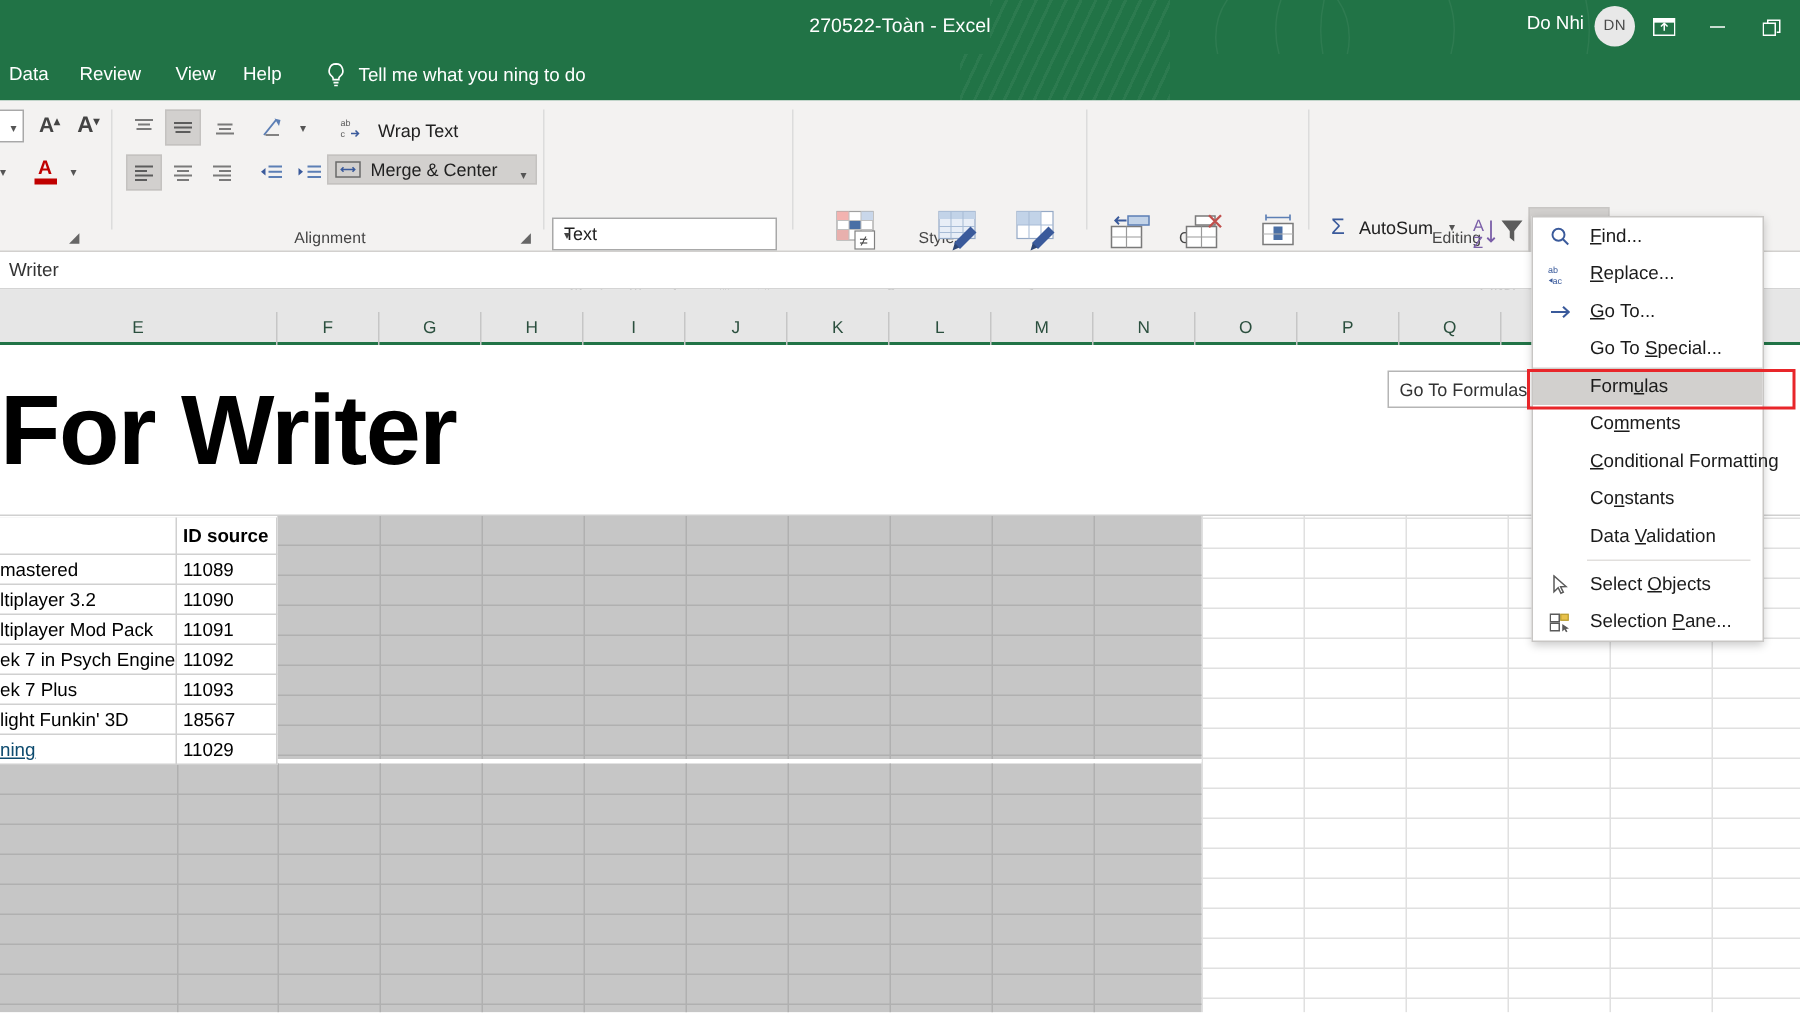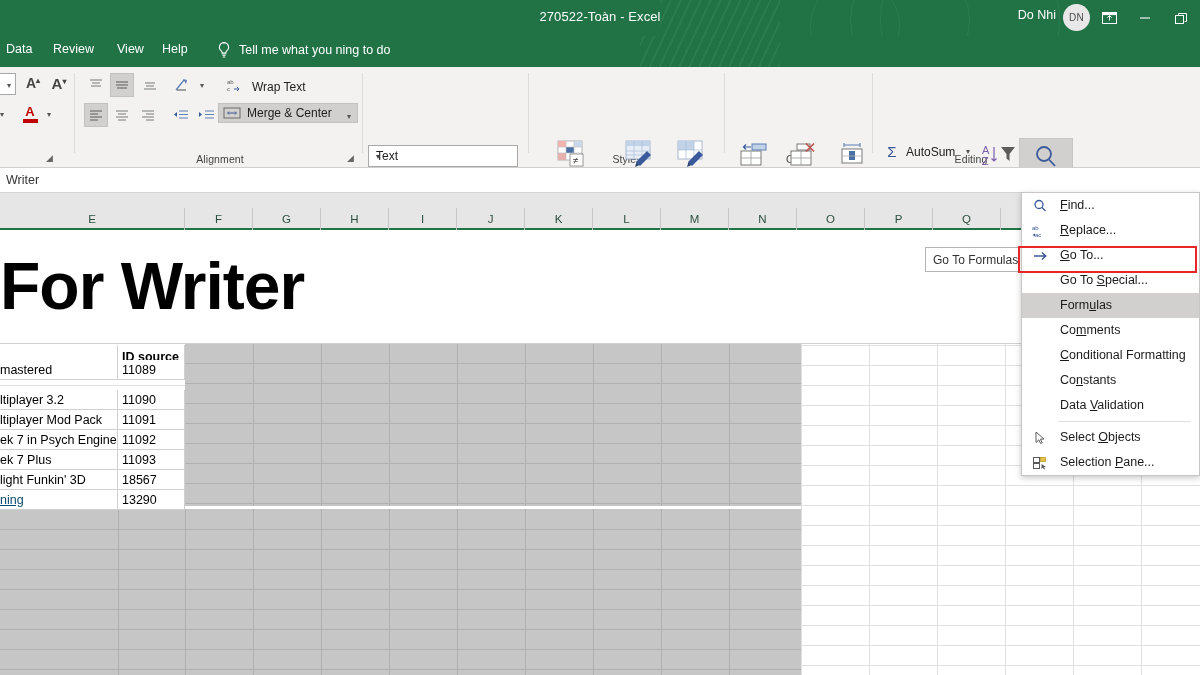--- a/index.html
+++ b/index.html
@@ -147,23 +147,23 @@
 
   
   .tooltip {
     position: absolute; left: 925px; top: 247px; height: 25px; padding: 0 7px;
     background: #fff; border: 1px solid #b5b5b5; font-size: 12px; color: #333;
     line-height: 24px; white-space: nowrap; z-index: 40;
   }
 
   
   .menu {
-    position: absolute; left: 1021px; top: 144px; width: 179px;
+    position: absolute; left: 1021px; top: 144px; width: 155px;
     background: #fff; border: 1px solid #c8c6c4;
-    box-shadow: 0 2px 6px rgba(0,0,0,.22); z-index: 50; margin-top: 48px;
+    box-shadow: 0 2px 6px rgba(0,0,0,.22); z-index: 50;
   }
   .mi { position: relative; height: 25px; line-height: 25px; padding-left: 38px;
        font-size: 12.5px; color: #1b1b1b; white-space: nowrap; }
   .mi .mico { position: absolute; left: 7px; top: 0; width: 22px; height: 25px;
               display: flex; align-items: center; justify-content: center; color: #3a5a9b; }
   .mi.hl { background: #d2d0ce; }
   .mi-sep { height: 1px; background: #e1dfdd; margin: 3px 8px 3px 36px; }
   .redbox {
     position: absolute; left: 1018px; top: 246px; width: 179px; height: 27px;
     border: 2px solid #e8262a; z-index: 60; pointer-events: none;
@@ -599,21 +599,21 @@
 
     <div class="title-row">
       <div class="title-big">For Writer</div>
     </div>
 
     <div class="datarows" id="datarows">
         <div class="drow" style="top: 0px; height: 25px;">
           <div class="c-name hdr-cell" style="line-height: 25px;"></div>
           <div class="c-id hdr-cell" style="line-height: 25px;">ID source</div>
         </div>
-        <div class="drow" style="top: 15px; height: 20px;">
+        <div class="drow" style="top: 25px; height: 20px;">
           <div class="c-name" style="line-height: 20px;">mastered</div>
           <div class="c-id" style="line-height: 20px;">11089</div>
         </div>
         <div class="drow" style="top: 45px; height: 20px;">
           <div class="c-name" style="line-height: 20px;">ltiplayer 3.2</div>
           <div class="c-id" style="line-height: 20px;">11090</div>
         </div>
         <div class="drow" style="top: 65px; height: 20px;">
           <div class="c-name" style="line-height: 20px;">ltiplayer Mod Pack</div>
           <div class="c-id" style="line-height: 20px;">11091</div>
@@ -625,21 +625,21 @@
         <div class="drow" style="top: 105px; height: 20px;">
           <div class="c-name" style="line-height: 20px;">ek 7 Plus</div>
           <div class="c-id" style="line-height: 20px;">11093</div>
         </div>
         <div class="drow" style="top: 125px; height: 20px;">
           <div class="c-name" style="line-height: 20px;">light Funkin' 3D</div>
           <div class="c-id" style="line-height: 20px;">18567</div>
         </div>
         <div class="drow" style="top: 145px; height: 20px;">
           <div class="c-name" style="line-height: 20px;"><span class="link">ning</span></div>
-          <div class="c-id" style="line-height: 20px;">13290</div>
+          <div class="c-id" style="line-height: 20px;">11029</div>
         </div>
       </div>
   </div>
 
   <div class="tooltip">Go To Formulas</div>
 
   <div class="menu" id="fsmenu">
       <div class="mi"><span class="mico">
           <svg width="14" height="14" viewBox="0 0 14 14">
             <circle cx="6" cy="5.5" r="4" fill="none" stroke="#3a5a9b" stroke-width="1.3"></circle>

